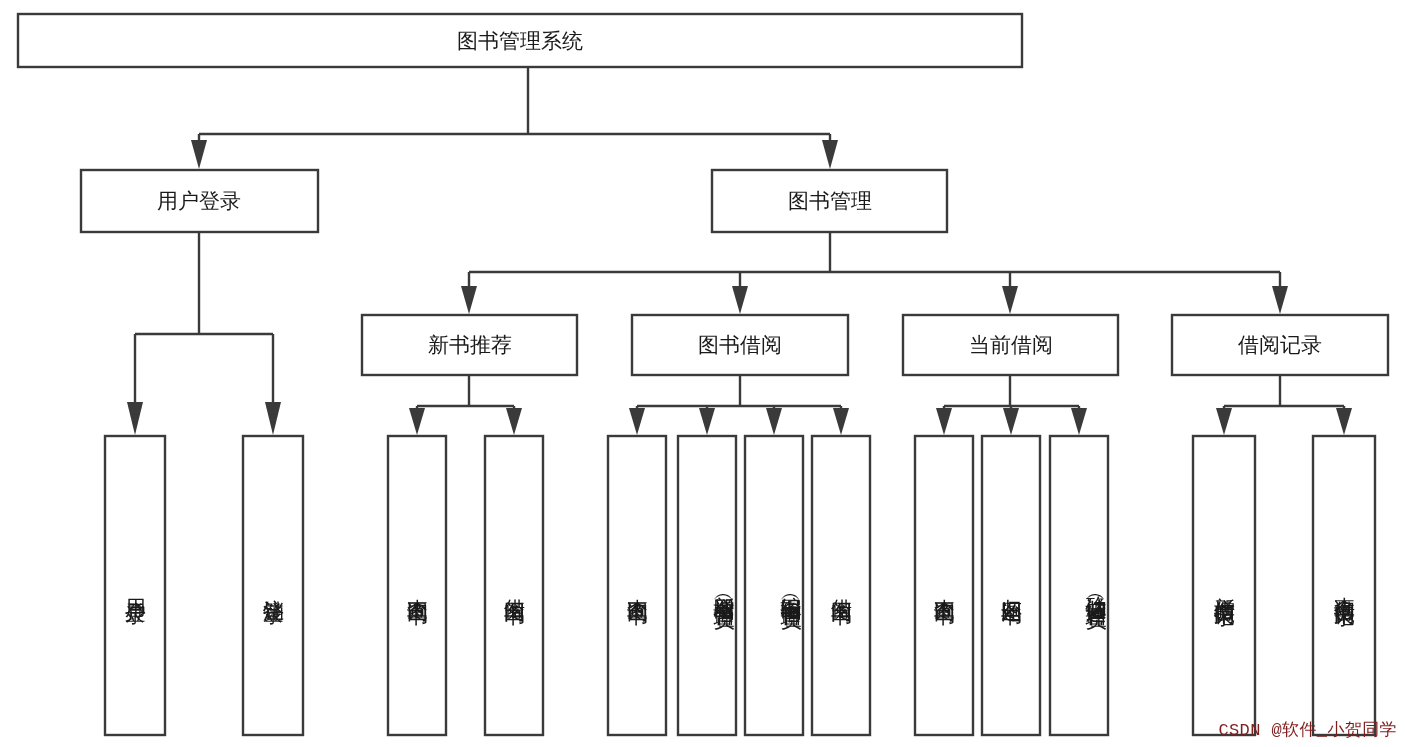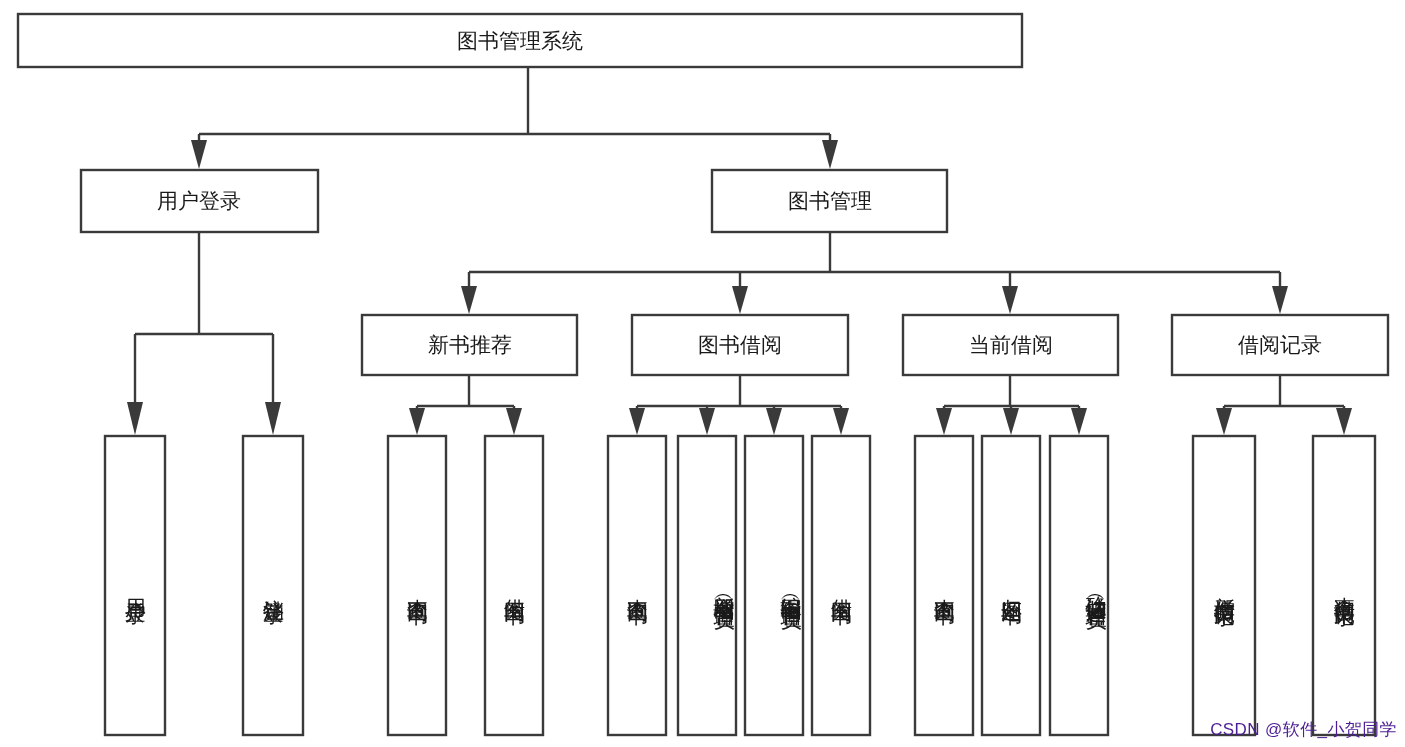--- a/index.html
+++ b/index.html
@@ -64,23 +64,23 @@
     white-space: nowrap;
     pointer-events: none;
   }
   .leaf-label.mid {
     align-items: center;
   }
   .watermark {
     position: absolute;
     right: 8px;
     bottom: 6px;
-    font-family: Liberation Sans, sans-serif;
+    font-family: Liberation Mono, monospace;
     font-size: 17px;
-    color: #4c1d95;
+    color: #7f1d1d;
     letter-spacing: 0.4px;
     white-space: nowrap;
   }
 </style>
 </head>
 <body>
 
 <div id="diagram-root">
 
   <svg class="diagram" viewBox="0 0 1405 747">

